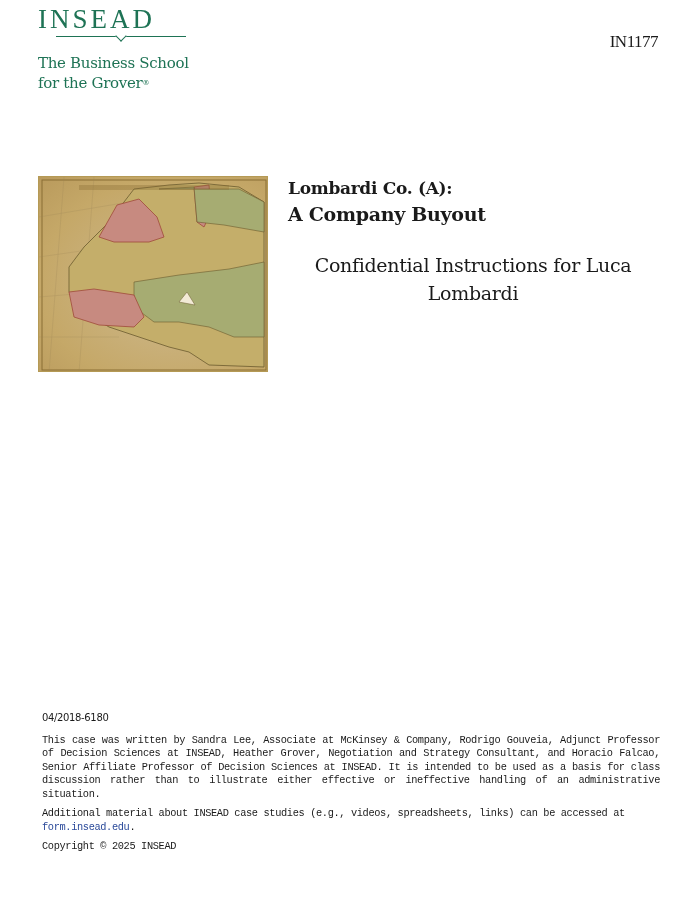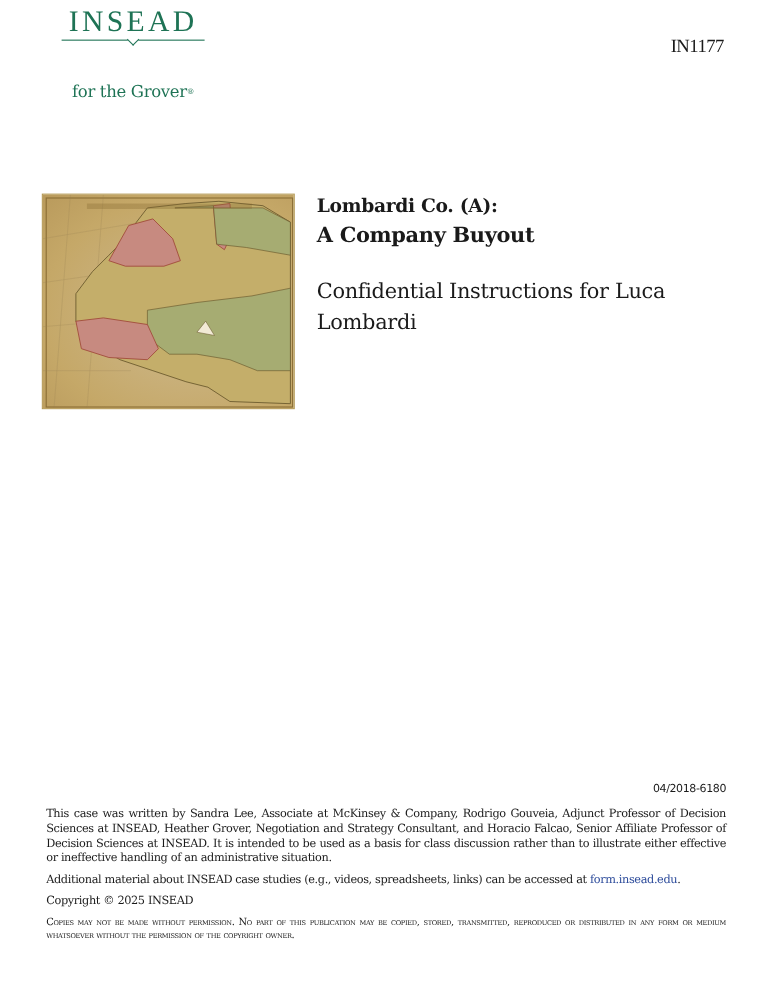--- a/index.html
+++ b/index.html
@@ -1,53 +1,53 @@
 <!DOCTYPE html>
 <html><head>
   <meta charset="utf-8">
   <style>
     html, body { margin: 0; padding: 0; }
     body {
       width: 700px; height: 906px; background: #ffffff; position: relative; overflow: hidden;
       font-family: "DejaVu Serif", serif; color: #1a1a1a;
     }
-    .logo { position: absolute; left: 38px; top: 4px; width: 166px; text-align: center; color: #1e7355; }
+    .logo { position: absolute; left: 38px; top: 4px; width: 166px; text-align: left; color: #1e7355; }
     .logo-word { font-family: "Liberation Serif", serif; font-size: 27px; letter-spacing: 3px; line-height: 30px; }
     .logo-rule { position: relative; height: 10px; margin: 2px 18px 0 18px; border-top: 1.5px solid #1e7355; }
     .logo-rule::after {
       content: ""; position: absolute; left: 50%; top: -1px; width: 7px; height: 7px;
       border-right: 1.5px solid #1e7355; border-bottom: 1.5px solid #1e7355; transform: translateX(-50%) rotate(45deg); background: #fff; top: -5px;
     }
     .logo-tag { font-family: "DejaVu Serif", serif; font-size: 15px; line-height: 20px; margin-top: 6px; letter-spacing: -0.3px; }
     .logo-tag sup { font-size: 7px; vertical-align: top; }
     .case-id { position: absolute; right: 42px; top: 32px; font-family: "Liberation Serif", serif; font-size: 17px; letter-spacing: -0.5px; }
     .cover-map {
       position: absolute; left: 38px; top: 176px; width: 230px; height: 196px;
       border: 1px solid #b59a55; box-sizing: border-box; overflow: hidden;
       background: radial-gradient(ellipse at 60% 55%, #c8b279 0%, #c9b07a 40%, #c5a868 70%, #b99a5c 100%);
     }
     .title-block { position: absolute; left: 288px; top: 175px; width: 400px; }
     .title { font-family: "DejaVu Serif", serif; font-weight: bold; font-size: 17px; line-height: 26px; letter-spacing: -0.3px; }
     .subtitle { font-size: 19px; line-height: 26px; letter-spacing: -0.3px; font-weight: bold; }
-    .confidential { font-size: 19px; line-height: 28px; margin-top: 24px; letter-spacing: -0.3px; width: 370px; }
+    .confidential { font-size: 19px; line-height: 28px; margin-top: 24px; letter-spacing: -0.3px; width: 370px; text-align: center; }
     .footer { position: absolute; left: 42px; top: 711px; width: 618px; font-family: "DejaVu Serif", serif; font-size: 10.3px; line-height: 13.5px; letter-spacing: -0.35px; }
-    .footer .code { font-family: "DejaVu Sans", sans-serif; font-size: 10px; margin-bottom: 9px; text-align: right; }
-    .footer p { margin: 0 0 6px 0; }
+    .footer .code { font-family: "DejaVu Sans", sans-serif; font-size: 10px; margin-bottom: 9px; }
+    .footer p { margin: 0 0 6px 0; font-family: Liberation Mono, monospace; }
     .footer .justify { text-align: justify; }
     .footer a { color: #2b4a9a; text-decoration: none; }
     .footer .smallcaps { font-variant: small-caps; font-size: 9px; line-height: 12px; letter-spacing: -0.3px; text-align: justify; }
   </style>
 </head>
 <body>
 
 <div class="logo">
   <div class="logo-word">INSEAD</div>
   <div class="logo-rule"></div>
   <div class="logo-tag">
-    <br>
+    <span>The Business School</span><br>
     <span>for the Grover</span><sup>®</sup>
   </div>
 </div>
 
 <div class="case-id">IN1177</div>
 
 <div class="cover-map" title="Antique map of West Africa (Carte de la Barbarie, de la Nigritie et de la Guinée)">
   <svg width="230" height="196" viewBox="0 0 230 196">
     <rect x="3" y="3" width="224" height="190" fill="none" stroke="#8a6e35" stroke-width="1"></rect>
     <g stroke="#9a8456" stroke-width="0.4" fill="none" opacity="0.6">
@@ -73,14 +73,13 @@
   <div class="title">Lombardi Co. (A):</div>
   <div class="subtitle">A Company Buyout</div>
   <div class="confidential">Confidential Instructions for Luca Lombardi</div>
 </div>
 
 <div class="footer">
   <div class="code">04/2018-6180</div>
   <p class="justify">This case was written by Sandra Lee, Associate at McKinsey &amp; Company, Rodrigo Gouveia, Adjunct Professor of Decision Sciences at INSEAD, Heather Grover, Negotiation and Strategy Consultant, and Horacio Falcao, Senior Affiliate Professor of Decision Sciences at INSEAD. It is intended to be used as a basis for class discussion rather than to illustrate either effective or ineffective handling of an administrative situation.</p>
   <p><span>Additional material about INSEAD case studies (e.g., videos, spreadsheets, links) can be accessed at </span><a>form.insead.edu</a><span>.</span></p>
   <p>Copyright © 2025 INSEAD</p>
-  <p class="smallcaps">Copies may not be made without permission. No part of this publication may be copied, stored, transmitted, reproduced or distributed in any form or medium whatsoever without the permission of the copyright owner.</p>
 </div>
 
 </body></html>

